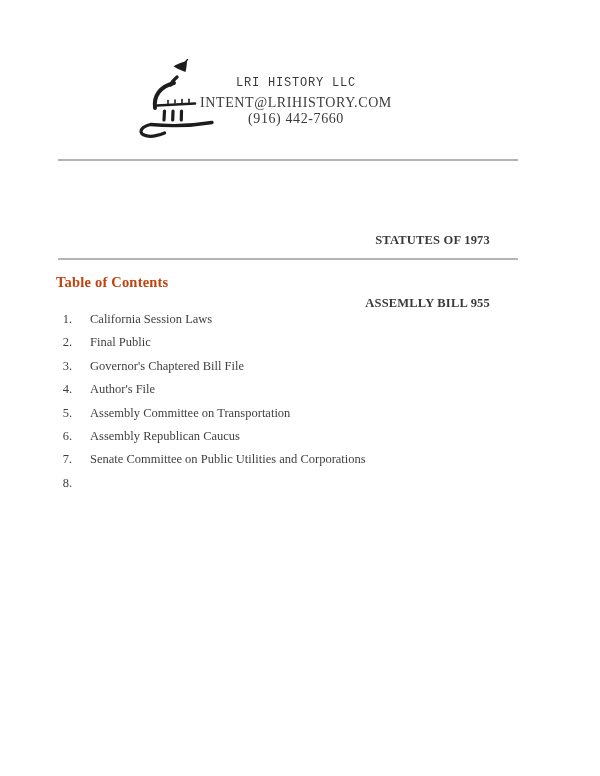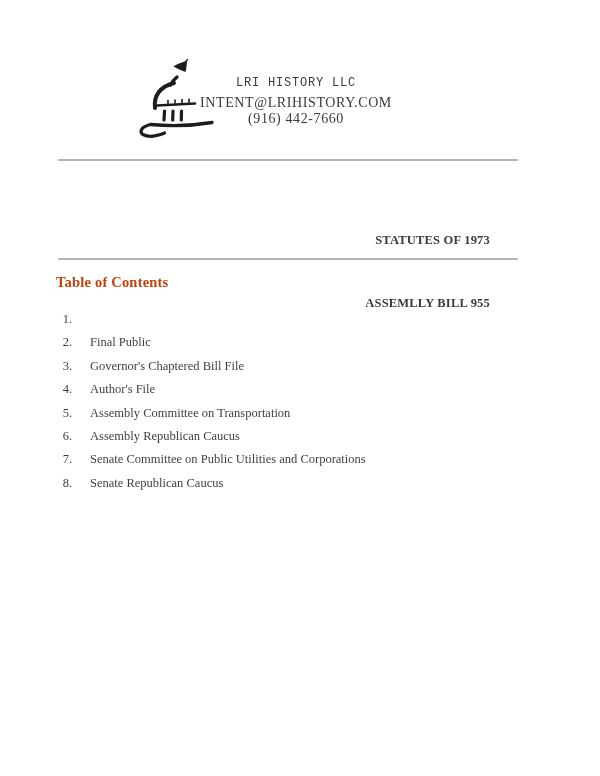--- a/index.html
+++ b/index.html
@@ -147,20 +147,21 @@
     <div>ASSEMLLY BILL 955</div>
   </div>
 
   <div class="rule rule-bottom"></div>
 
   <div class="toc-title">Table of Contents</div>
 
   <ol class="toc-list">
     <li>
       <span class="toc-num">1.</span>
+      <span class="toc-label">California Session Laws</span>
     </li>
     <li>
       <span class="toc-num">2.</span>
       <span class="toc-label">Final Public</span>
     </li>
     <li>
       <span class="toc-num">3.</span>
       <span class="toc-label">Governor's Chaptered Bill File</span>
     </li>
     <li>
@@ -174,17 +175,16 @@
     <li>
       <span class="toc-num">6.</span>
       <span class="toc-label">Assembly Republican Caucus</span>
     </li>
     <li>
       <span class="toc-num">7.</span>
       <span class="toc-label">Senate Committee on Public Utilities and Corporations</span>
     </li>
     <li>
       <span class="toc-num">8.</span>
-      <span class="toc-label">Senate Republican Caucus</span>
     </li>
   </ol>
 
 </div>
 
 </body></html>

